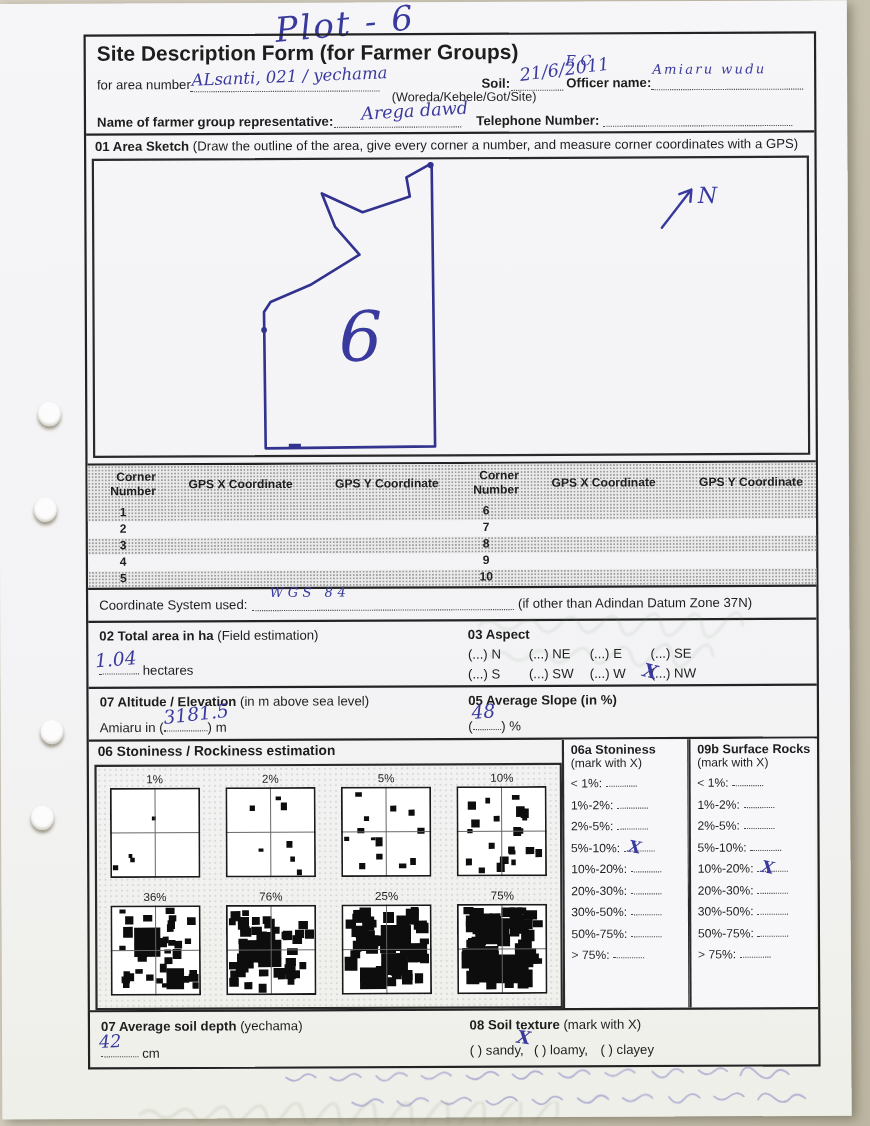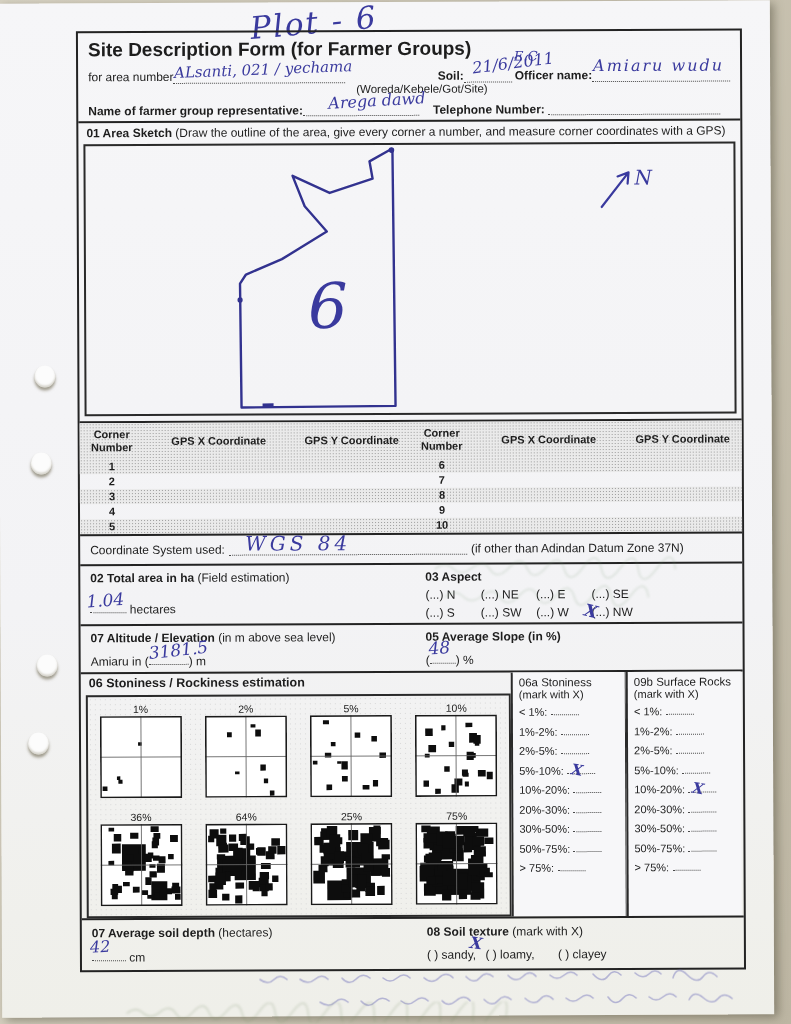--- a/index.html
+++ b/index.html
@@ -25,36 +25,36 @@
   
   .hdr{position:relative;box-sizing:border-box;height:88px;padding:6px 10px 0 10px;}
   .hdr h1{margin:0 0 3px 0;font-size:19px;}
   .hrow1{position:relative;font-size:12px;height:20px;display:flex;align-items:flex-end;}
   .hrow2{font-size:11.5px;margin-left:268px;height:15px;}
   .hrow3{position:relative;font-size:12px;height:24px;display:flex;align-items:center;}
   .spacer{flex:1;}
   .hw-area{position:absolute;left:86px;top:-3px;font-size:15px;transform:rotate(-2deg);}
   .hw-date{position:absolute;left:384px;top:-9px;font-size:16px;transform:rotate(-7deg);}
   .hw-ec{position:absolute;left:426px;top:-14px;font-size:13px;}
-  .hw-officer{position:absolute;left:505px;top:-6px;font-size:16px;letter-spacing:2px;}
+  .hw-officer{position:absolute;left:505px;top:-6px;font-size:12px;letter-spacing:2px;}
   .hw-rep{position:absolute;left:240px;top:-7px;font-size:16px;transform:rotate(-3deg);}
   
   .s01title{padding:3px 8px;font-size:12px;}
   .sketch-box{margin:1px 5px 5px 5px;height:268px;border:2px solid #2a2a2a;position:relative;}
   
   .ctable{font-size:11px;}
   .crow{display:grid;grid-template-columns:64px 150px 116px 64px 150px 118px;}
   .chead{font-weight:bold;text-align:center;align-items:center;}
-  .chead>span{padding:3px 2px;display:flex;align-items:center;justify-content:center;min-height:30px;line-height:1.15;}
+  .chead>span{padding:3px 2px;display:flex;align-items:center;justify-content:center;min-height:30px;line-height:1.15;text-align:right;}
   .halftone{background-color:#eaeaea;background-image:radial-gradient(#9c9c9c 0.7px,transparent 0.9px);background-size:3px 3px;}
   .cdata{height:15px;font-size:11px;font-weight:bold;}
   .cdata>span{text-align:center;line-height:15px;}
   
   .coord{height:30px;font-size:12px;display:flex;align-items:center;padding:0 10px;position:relative;}
-  .hw-wgs{position:absolute;left:165px;top:-4px;font-size:20px;letter-spacing:4px;}
+  .hw-wgs{position:absolute;left:165px;top:-4px;font-size:12px;letter-spacing:4px;}
   
   .s0203{height:60px;display:flex;font-size:12px;}
   .s0203 .left{width:330px;padding:5px 0 0 10px;position:relative;}
   .s0203 .right{flex:1;padding:5px 0 0 5px;position:relative;}
   .aline{margin-top:4px;}
   .aspopt{display:inline-block;width:52px;}
   .hw-ha{position:absolute;left:6px;top:24px;font-size:17px;transform:rotate(-4deg);}
   .hw-x{font-family:"DejaVu Serif",serif;font-style:italic;color:#3a3a9e;font-weight:bold;}
   
   .s0405{height:48px;display:flex;font-size:12px;}
@@ -67,21 +67,21 @@
   .s06 .gridside{width:430px;display:flex;flex-direction:column;}
   .s06title{font-size:12.5px;padding:2px 8px;height:17px;}
   .grid-panel{margin:0 0 0 5px;border:2px solid #2a2a2a;flex:1;
      background-image:radial-gradient(#d8d8d8 0.6px,transparent 0.8px);background-size:5px 5px;
      display:flex;flex-direction:column;justify-content:space-around;padding:2px 0;}
   .grow{display:flex;justify-content:space-around;}
   .gcell{text-align:center;}
   .gcell .glabel{font-size:10.5px;margin-bottom:1px;}
   .optcol{width:115px;border-left:2px solid #2a2a2a;border-right:1px solid #2a2a2a;box-sizing:border-box;
      padding:4px 0 0 6px;font-size:11px;background:#f7f7f9;}
-  .optcol .ot{font-weight:normal;font-size:11.5px;}
+  .optcol .ot{font-weight:bold;font-size:11.5px;}
   .optcol .oh{font-size:11px;margin-bottom:4px;}
   .orow{height:19.5px;position:relative;white-space:nowrap;}
   .orow .dots{width:28px;}
   .orow .hw-x{position:absolute;font-size:15px;top:-2px;transform:rotate(10deg);}
   
   .s0708{height:52px;display:flex;font-size:12px;}
   .s0708 .left{width:330px;padding:6px 0 0 10px;position:relative;}
   .s0708 .right{flex:1;padding:6px 0 0 5px;position:relative;}
   .hw-depth{position:absolute;left:8px;top:17px;font-size:16px;transform:rotate(-3deg);}
   .tex-x{position:absolute;left:48px;top:15px;font-size:16px;transform:rotate(8deg);}
@@ -361,21 +361,21 @@
                   <rect x="48.90855549692806" y="47.293666978171686" width="7.296152513474226" height="6.1710568336762" fill="#0d0d0d"></rect>
                   <rect x="25.468960899952663" y="30.069351987744263" width="7.817757743410766" height="7.223902493267256" fill="#0d0d0d"></rect>
                   <rect x="44.12306710053526" y="29.650195753581063" width="7.109098985791206" height="8.411974499677457" fill="#0d0d0d"></rect>
                   <rect x="24.558842444567745" y="41.68523150404521" width="8.34537844825536" height="9.598834349250886" fill="#0d0d0d"></rect>
                   <rect x="7.917533401723075" y="36.67033581011086" width="5.728903270326555" height="4.26893677117617" fill="#0d0d0d"></rect>
                   <rect x="48.90495648823473" y="40.169493996882075" width="6.020744385197759" height="3.659252781449562" fill="#0d0d0d"></rect>
                   <rect x="69.60359158853095" y="11.01663287796958" width="7.836199292913079" height="7.010857929506925" fill="#0d0d0d"></rect>
                   <path d="M41 0 V82 M0 41 H82" stroke="#666" stroke-width="0.9" fill="none"></path>
                   <rect x="0.8" y="0.8" width="80.4" height="80.4" fill="none" stroke="#1a1a1a" stroke-width="1.6"></rect>
                 </svg></div>
-              <div class="gcell"><div class="glabel">64%</div><svg width="82" height="82">
+              <div class="gcell"><div class="glabel">76%</div><svg width="82" height="82">
                   <rect x="0" y="0" width="82" height="82" fill="#ffffff"></rect>
                   <rect x="11.541187517031188" y="32.193776769563556" width="17.90775835281238" height="20.096687766581063" fill="#0d0d0d"></rect>
                   <rect x="29.09713392633997" y="31.832072435878217" width="21.15712219895795" height="24.716433422300717" fill="#0d0d0d"></rect>
                   <rect x="17.180274039490406" y="32.24430433823727" width="20.11940871924162" height="15.979266194121234" fill="#0d0d0d"></rect>
                   <rect x="65.85450598508743" y="14.840878943662396" width="8.649747997056693" height="7.481141865733971" fill="#0d0d0d"></rect>
                   <rect x="10.783998733627906" y="11.000808382564422" width="10.140546921407804" height="11.516717267379711" fill="#0d0d0d"></rect>
                   <rect x="36.49508884633216" y="24.680772802046192" width="8.266934933140874" height="9.647731401118813" fill="#0d0d0d"></rect>
                   <rect x="2.560038914460123" y="51.85635326695307" width="10.0156680427026" height="6.655090414103611" fill="#0d0d0d"></rect>
                   <rect x="2.7034571921473116" y="11.965376719941368" width="6.130835394375026" height="6.417255877617817" fill="#0d0d0d"></rect>
                   <rect x="29.472045735860377" y="71.72197722929896" width="7.192241458920762" height="8.155018577177898" fill="#0d0d0d"></rect>
@@ -571,34 +571,34 @@
         <div class="orow"><span>20%-30%:</span> <span class="dots"></span></div>
         <div class="orow"><span>30%-50%:</span> <span class="dots"></span></div>
         <div class="orow"><span>50%-75%:</span> <span class="dots"></span></div>
         <div class="orow"><span>&gt; 75%:</span> <span class="dots"></span></div>
       </div>
     </div>
 
     <div class="sec s0708">
       <div class="left">
         <span class="bold">07 Average soil depth</span>
-        <span>(hectares)</span>
+        <span>(yechama)</span>
         <div class="aline" style="margin-top:9px;">
           <span class="dots" style="width:34px;"></span>
           <span>cm</span>
         </div>
         <span class="hw hw-depth">42</span>
       </div>
       <div class="right">
         <span class="bold">08 Soil texture</span>
         <span>(mark with X)</span>
         <div class="aline" style="margin-top:9px;">
           <span>( ) sandy,</span>
           <span style="margin-left:6px;">( ) loamy,</span>
-          <span style="margin-left:20px;">( ) clayey</span>
+          <span style="margin-left:8px;">( ) clayey</span>
         </div>
         <span class="hw-x tex-x">X</span>
       </div>
     </div>
 
   </div>
 
   <svg class="bleed" style="left:45px;top:962px;" width="690" height="55">
     <g fill="none" stroke="#6a6ab8" stroke-width="1.6" stroke-linecap="round" transform="scale(-1,1) translate(-690,0)">
       <path d="M20 14 q8 -8 14 0 t16 -2 t14 3 m12 -4 q6 -6 12 0 t14 -1 m14 2 q7 -7 13 1 t15 -2 m16 1 q6 -6 13 0 t14 0 m14 1 q6 -7 13 0 t15 -1 m15 1 q7 -6 13 1 t14 -1 m13 1 q7 -7 14 0 t15 0 m14 0 q6 -6 13 0 t14 0 m13 0 q7 -6 14 1 t14 -1 m14 1 q6 -6 13 0 t15 0 m13 0 q7 -6 13 0 t14 0"></path>

